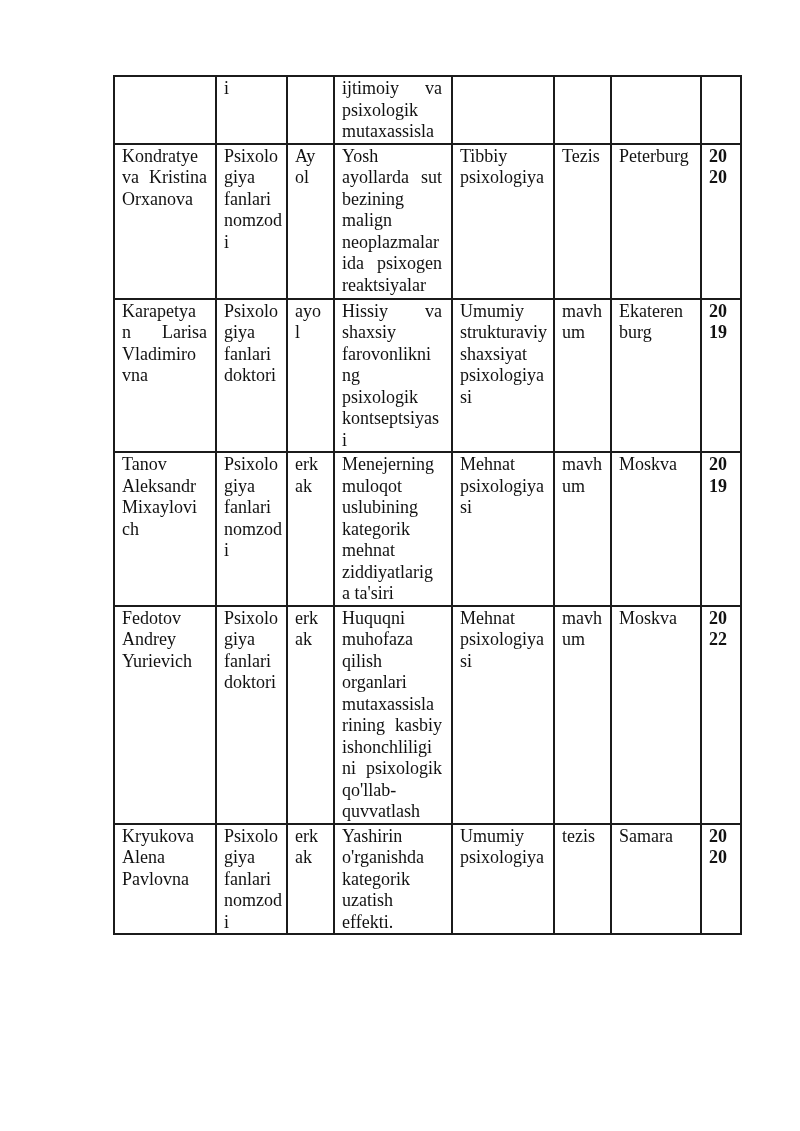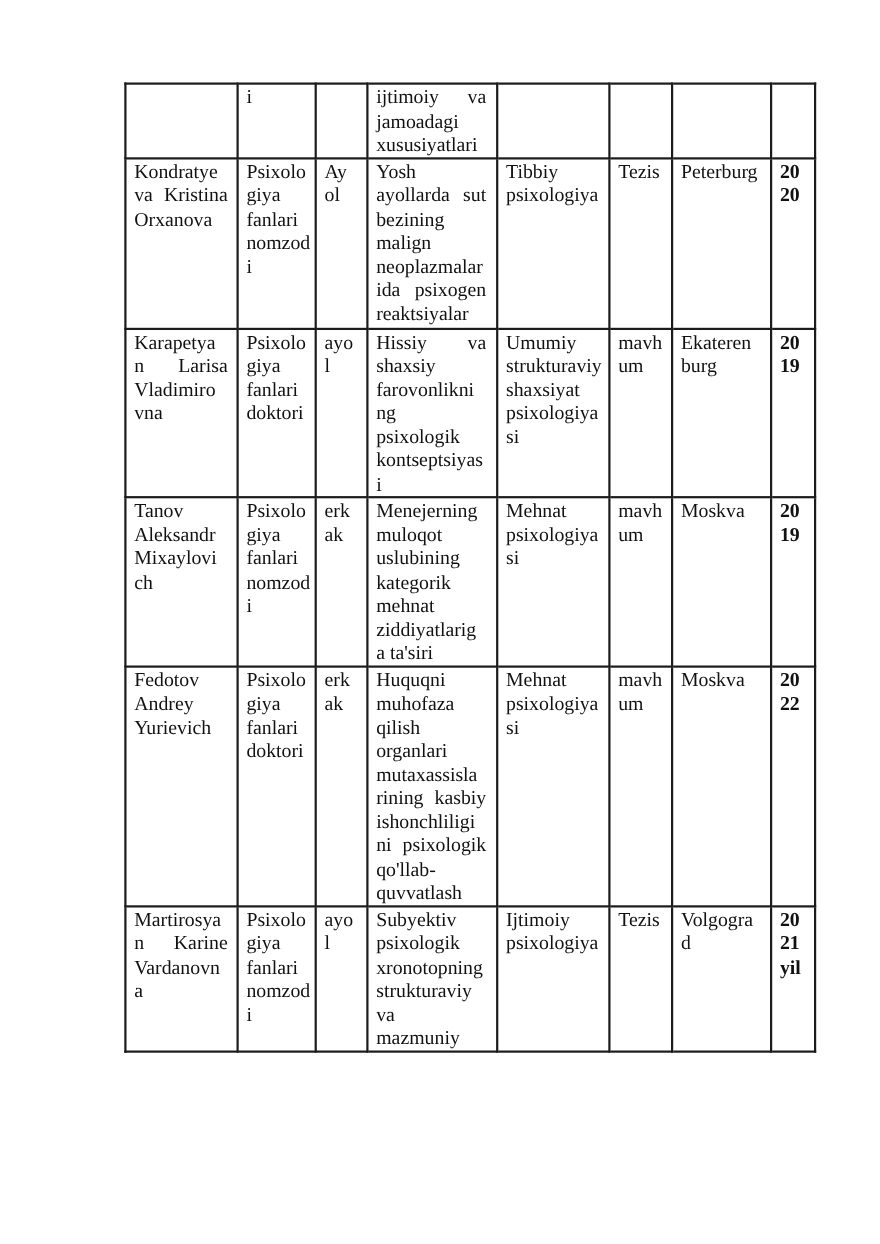--- a/index.html
+++ b/index.html
@@ -48,21 +48,21 @@
       <col class="c5">
         <col class="c6">
         <col class="c7">
         <col class="c8">
     </colgroup>
     <tbody>
         <tr>
           <td></td>
           <td>i</td>
           <td></td>
-          <td>ijtimoiy va jamoadagi xususiyatlari</td>
+          <td>ijtimoiy va psixologik mutaxassisla</td>
           <td></td>
           <td></td>
           <td></td>
           <td></td>
         </tr>
         <tr>
           <td>Kondratye va Kristina Orxanova</td>
           <td>Psixolo giya fanlari nomzod i</td>
           <td>Ay ol</td>
           <td>Yosh ayollarda sut bezining malign neoplazmalar ida psixogen reaktsiyalar</td>
@@ -96,25 +96,24 @@
           <td>Fedotov Andrey Yurievich</td>
           <td>Psixolo giya fanlari doktori</td>
           <td>erk ak</td>
           <td>Huquqni muhofaza qilish organlari mutaxassisla rining kasbiy ishonchliligi ni psixologik qo'llab-quvvatlash</td>
           <td>Mehnat psixologiya si</td>
           <td>mavh um</td>
           <td>Moskva</td>
           <td>20 22</td>
         </tr>
         <tr>
-          <td>Martirosya n Karine Vardanovn a</td>
+          <td>Kryukova Alena Pavlovna</td>
           <td>Psixolo giya fanlari nomzod i</td>
-          <td>ayo l</td>
-          <td>Subyektiv psixologik xronotopning strukturaviy va
-mazmuniy</td>
-          <td>Ijtimoiy psixologiya</td>
-          <td>Tezis</td>
-          <td>Volgogra d</td>
-          <td>20 21 yil</td>
+          <td>erk ak</td>
+          <td>Yashirin o'rganishda kategorik uzatish effekti.</td>
+          <td>Umumiy psixologiya</td>
+          <td>tezis</td>
+          <td>Samara</td>
+          <td>20 20</td>
         </tr>
       </tbody>
   </table>
 </div>
 
 </body></html>

